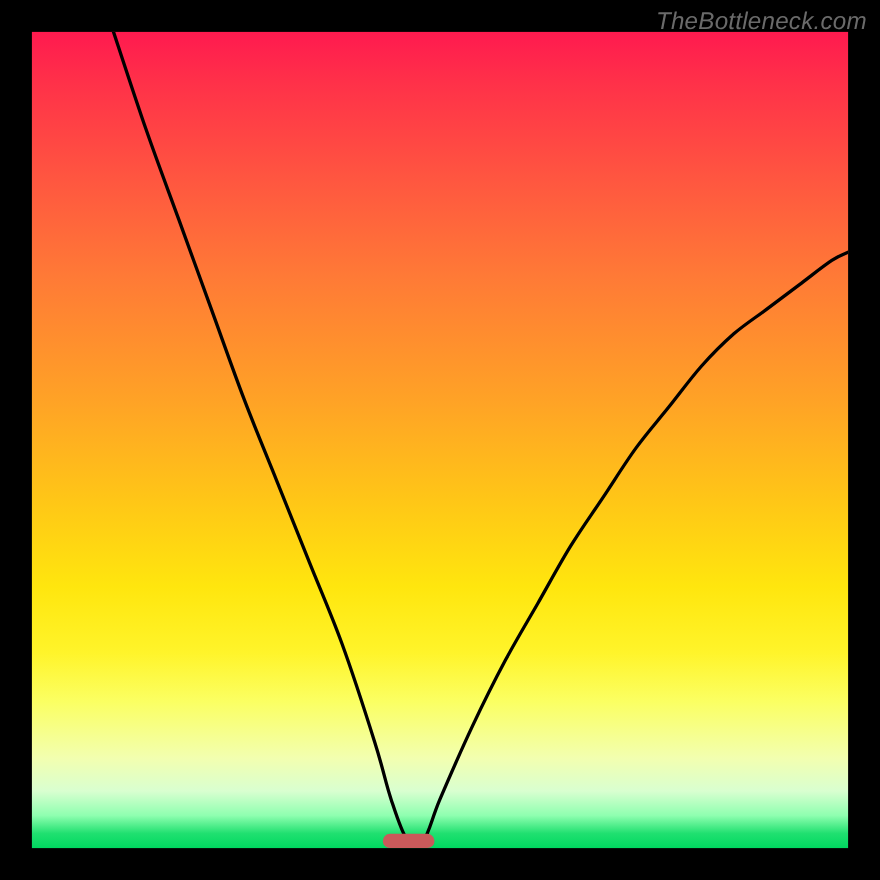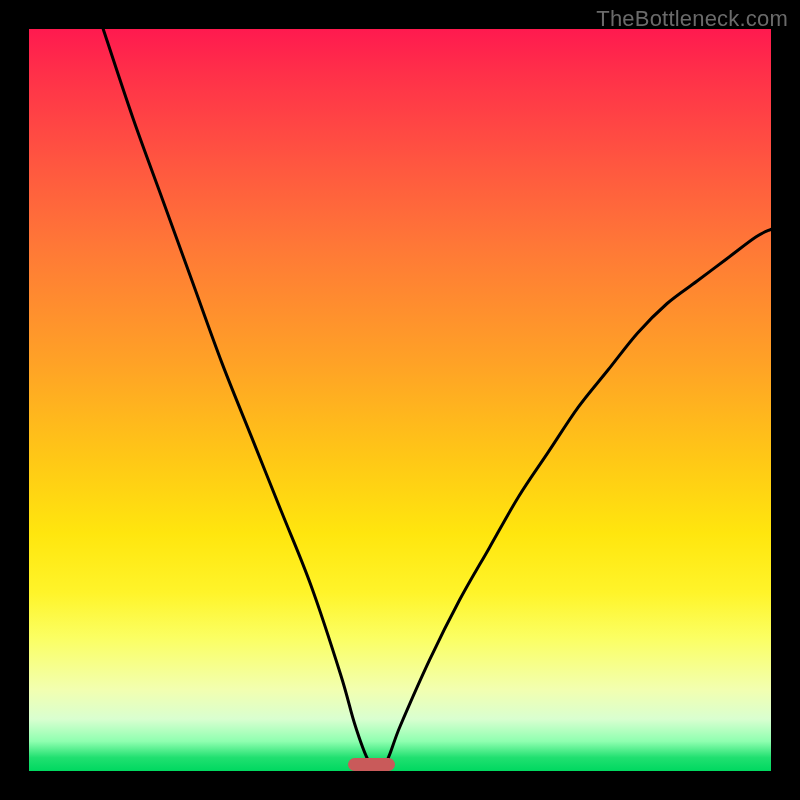--- a/index.html
+++ b/index.html
@@ -9,20 +9,21 @@
     height: 800px;
     background: #000;
     overflow: hidden;
     font-family: Arial, Helvetica, sans-serif;
   }
   .stage {
     position: relative;
     width: 800px;
     height: 800px;
     background: #000;
+    font-style: italic;
   }
   .plot {
     position: absolute;
     left: 29px;
     top: 29px;
     width: 742px;
     height: 742px;
   }
   .gradient {
     position: absolute;

